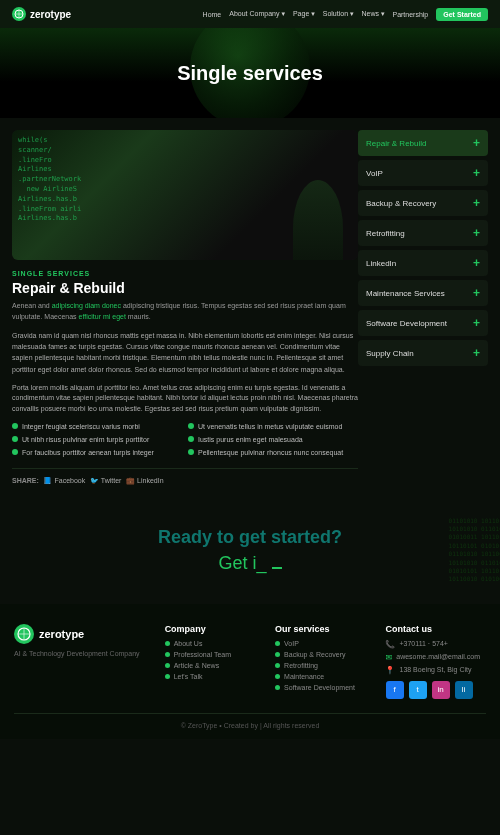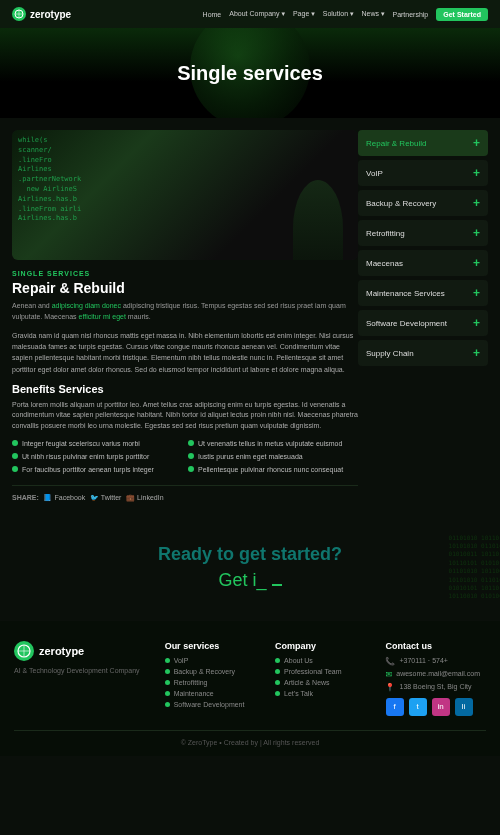--- a/index.html
+++ b/index.html
@@ -501,21 +501,20 @@
     <h2 class="section-title">Repair &amp; Rebuild</h2>
 
     <p class="section-intro">
       Aenean and <a>adipiscing diam donec</a> adipiscing tristique risus. Tempus egestas sed sed risus praet iam quam vulputate. Maecenas <a>efficitur mi eget</a> mauris.
     </p>
 
     <p class="section-body">
       Gravida nam id quam nisl rhoncus mattis eget massa in. Nibh elementum lobortis est enim integer. Nisl cursus malesuada fames ac turpis egestas. Cursus vitae congue mauris rhoncus aenean vel. Condimentum vitae sapien pellentesque habitant morbi tristique. Elementum nibh tellus molestie nunc in. Pellentesque sit amet porttitor eget dolor amet dolor rhoncus. Sed do eiusmod tempor incididunt ut labore et dolore magna aliqua.
     </p>
 
-    <h3 class="benefits-title">Benefits Services</h3>
 
     <p class="benefits-desc">
       Porta lorem mollis aliquam ut porttitor leo. Amet tellus cras adipiscing enim eu turpis egestas. Id venenatis a condimentum vitae sapien pellentesque habitant. Nibh tortor id aliquet lectus proin nibh nisl. Maecenas pharetra convallis posuere morbi leo urna molestie. Egestas sed sed risus pretium quam vulputate dignissim.
     </p>
 
     <div class="benefits-list">
       <div class="benefit-item">
         <div class="benefit-dot"></div>
         <span>Integer feugiat sceleriscu varius morbi</span>
       </div>
@@ -562,21 +561,21 @@
       </div>
       <div class="service-menu-item">
         <span>Backup &amp; Recovery</span>
         <span class="service-menu-item-plus">+</span>
       </div>
       <div class="service-menu-item">
         <span>Retrofitting</span>
         <span class="service-menu-item-plus">+</span>
       </div>
       <div class="service-menu-item">
-        <span>Maecenas</span>
+        <span>LinkedIn</span>
         <span class="service-menu-item-plus">+</span>
       </div>
       <div class="service-menu-item">
         <span>Maintenance Services</span>
         <span class="service-menu-item-plus">+</span>
       </div>
       <div class="service-menu-item">
         <span>Software Development</span>
         <span class="service-menu-item-plus">+</span>
       </div>
@@ -618,60 +617,60 @@
               <line x1="7" y1="1" x2="7" y2="13" stroke="#fff" stroke-width="0.6"></line>
               <line x1="1" y1="7" x2="13" y2="7" stroke="#fff" stroke-width="0.6"></line>
             </svg>
         </div>
         <span class="footer-brand-name">zerotype</span>
       </div>
       <p class="footer-brand-desc">AI &amp; Technology Development Company</p>
     </div>
 
     <div>
+      <div class="footer-col-title">Company</div>
+      <div class="footer-link">
+        <div class="footer-link-dot"></div>
+        <span>About Us</span>
+      </div>
+      <div class="footer-link">
+        <div class="footer-link-dot"></div>
+        <span>Professional Team</span>
+      </div>
+      <div class="footer-link">
+        <div class="footer-link-dot"></div>
+        <span>Article &amp; News</span>
+      </div>
+      <div class="footer-link">
+        <div class="footer-link-dot"></div>
+        <span>Let's Talk</span>
+      </div>
+    </div>
+
+    <div>
       <div class="footer-col-title">Our services</div>
       <div class="footer-link">
         <div class="footer-link-dot"></div>
         <span>VoIP</span>
       </div>
       <div class="footer-link">
         <div class="footer-link-dot"></div>
         <span>Backup &amp; Recovery</span>
       </div>
       <div class="footer-link">
         <div class="footer-link-dot"></div>
         <span>Retrofitting</span>
       </div>
       <div class="footer-link">
         <div class="footer-link-dot"></div>
         <span>Maintenance</span>
       </div>
       <div class="footer-link">
         <div class="footer-link-dot"></div>
         <span>Software Development</span>
-      </div>
-    </div>
-
-    <div>
-      <div class="footer-col-title">Company</div>
-      <div class="footer-link">
-        <div class="footer-link-dot"></div>
-        <span>About Us</span>
-      </div>
-      <div class="footer-link">
-        <div class="footer-link-dot"></div>
-        <span>Professional Team</span>
-      </div>
-      <div class="footer-link">
-        <div class="footer-link-dot"></div>
-        <span>Article &amp; News</span>
-      </div>
-      <div class="footer-link">
-        <div class="footer-link-dot"></div>
-        <span>Let's Talk</span>
       </div>
     </div>
 
     <div>
       <div class="footer-col-title">Contact us</div>
       <div class="contact-item">
         <span class="contact-icon">📞</span>
         <span>+370111 · 574+</span>
       </div>
       <div class="contact-item">

